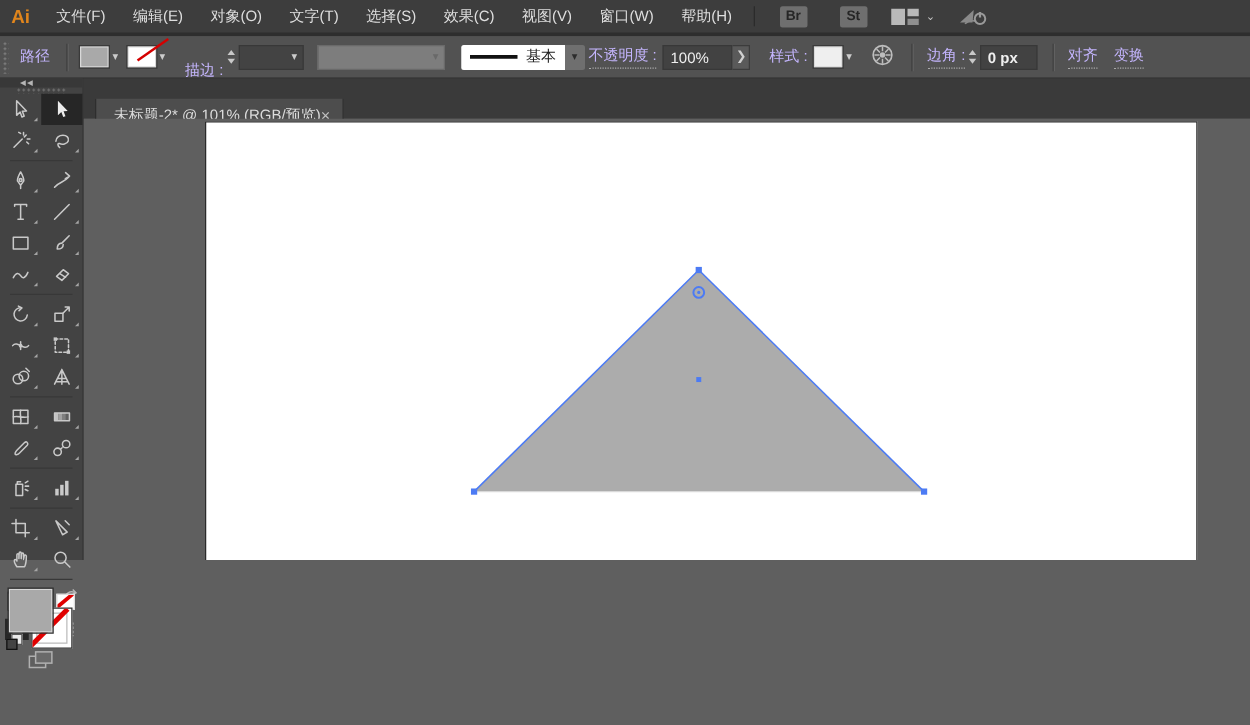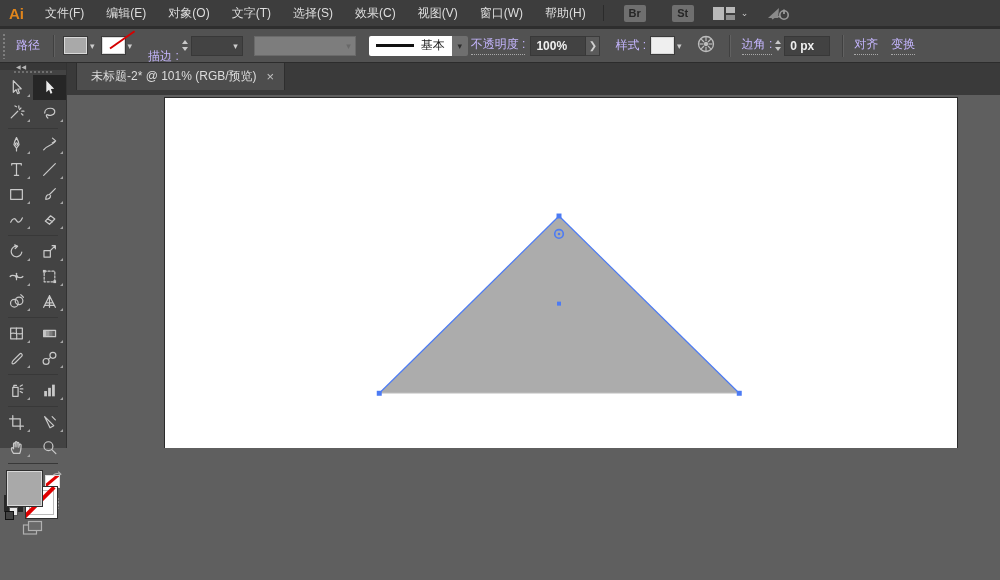--- a/index.html
+++ b/index.html
@@ -101,22 +101,22 @@
   .mini-swatch.none::after{content:'';position:absolute;left:-2px;bottom:-2px;width:160%;height:2.5px;
                            background:#e00000;transform:rotate(-40deg);transform-origin:0 100%;}
   .draw-row{display:flex;justify-content:center;gap:1px;margin-top:6px;}
   .draw-btn{width:19px;height:17px;display:flex;align-items:center;justify-content:center;}
   .draw-btn.active{background:#272727;}
   .screen-mode{display:flex;justify-content:center;margin-top:8px;}
 
   
   .right-col{flex:1;display:flex;flex-direction:column;min-width:0;}
   .tabbar{height:32px;background:#3a3a3a;display:flex;align-items:flex-start;flex:0 0 auto;}
-  .tab{margin-left:9px;height:27px;margin-top:0;background:#4d4d4d;display:flex;align-items:center;
-       padding:0 10px 0 14px;gap:10px;border-right:1px solid #2e2e2e;border-left:1px solid #2e2e2e;}
+  .tab{margin-left:9px;height:27px;margin-top:16px;background:#4d4d4d;display:flex;align-items:center;
+       padding:0 10px 0 14px;border-right:1px solid #2e2e2e;border-left:1px solid #2e2e2e;}
   .tab-title{color:#dcdcdc;white-space:nowrap;}
   .tab-close{color:#c0c0c0;font-size:13px;line-height:1;}
   .canvas{flex:1;position:relative;background:#5f5f5f;overflow:hidden;}
   .artboard{position:absolute;left:97px;top:2px;width:794px;height:484px;background:#ffffff;
             border:1px solid #2a2a2a;box-sizing:border-box;}
   .artboard svg{position:absolute;left:0;top:0;width:100%;height:100%;}
 </style>
 </head>
 <body>
 
@@ -189,21 +189,21 @@
       <span class="preview">
         <span class="line"></span>
         <span class="val">基本</span>
       </span>
       <span class="chevbox">
           <span class="dd-chev" style="color:#2c2c2c;">▾</span>
         </span>
     </span>
 
     <span class="cb-label dul" style="margin-left:3px;">不透明度 :</span>
-    <span class="txt-input" style="width:56px;margin-left:5px;font-weight:bold;">
+    <span class="txt-input" style="width:56px;margin-left:5px;">
       <span>100%</span>
     </span>
     <span class="more-btn">❯</span>
 
     <span class="cb-label" style="margin-left:15px;text-align:right;">样式 :</span>
     <span class="swatch-btn" style="margin-left:5px;">
       <span class="swatch" style="background:#efefef;"></span>
       <span class="dd-chev">▾</span>
     </span>
 

